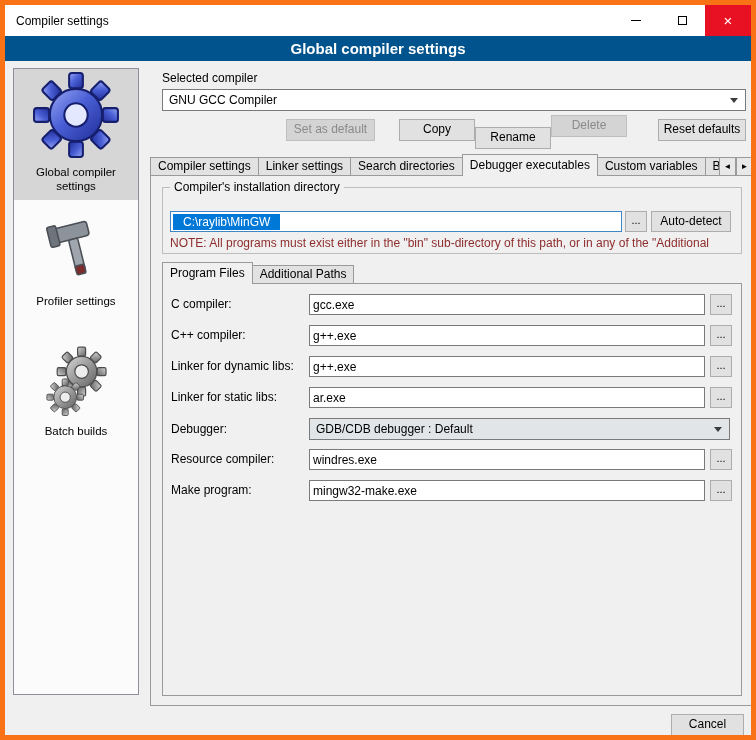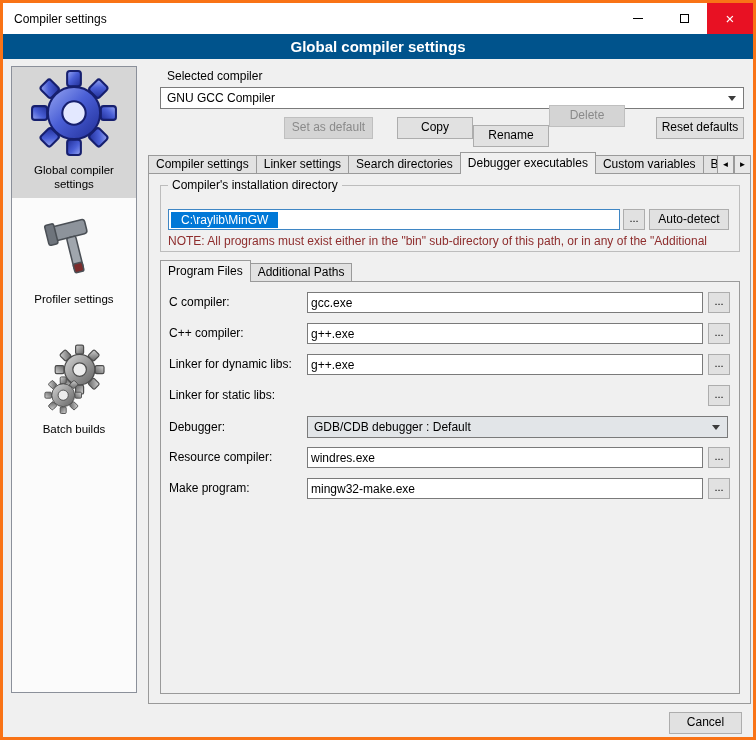--- a/index.html
+++ b/index.html
@@ -1,17 +1,17 @@
 <!DOCTYPE html>
 <html><head>
 <meta charset="utf-8">
 <style>
   * { margin:0; padding:0; box-sizing:border-box; }
   html,body { width:756px; height:740px; background:#f0f0f0; font-family:"Liberation Sans", sans-serif; }
-  #window { position:relative; width:756px; height:740px; background:#f0f0f0; border:3px solid #f97316; overflow:hidden; }
+  #window { position:relative; width:756px; height:740px; background:#f0f0f0; border:5px solid #f97316; overflow:hidden; }
 
   
   #titlebar { position:absolute; top:0; left:0; right:0; height:31px; background:#ffffff; display:flex; align-items:center; }
   #titlebar .title { margin-left:11px; font-size:12px; color:#000; }
   .caption-buttons { margin-left:auto; display:flex; height:100%; }
   .cap-btn { width:46px; height:100%; display:flex; align-items:center; justify-content:center; cursor:default; }
   .min-glyph { display:block; width:10px; height:1px; background:#000; }
   .max-glyph { display:block; width:9px; height:9px; border:1px solid #000; }
   .cap-btn.close { background:#e81123; }
   .close-glyph { color:#fff; font-size:15px; line-height:15px; }
@@ -39,27 +39,27 @@
               font-size:11px; text-align:center; line-height:17px; }
   .combo { position:absolute; height:22px; background:#fff; border:1px solid #7a7a7a; display:flex;
            align-items:center; font-size:12px; padding:0 22px 0 6px; }
   .combo .tri { position:absolute; right:7px; top:8px; width:0; height:0;
                 border-left:4px solid transparent; border-right:4px solid transparent; border-top:5px solid #3c3c3c; }
   .field-input { position:absolute; height:21px; background:#fff; border:1px solid #7a7a7a; font-size:12px;
                  padding:0 3px; font-family:"Liberation Sans", sans-serif; color:#000; }
   .flabel { position:absolute; font-size:12px; color:#000; white-space:nowrap; }
 
   
-  #selected-compiler-label { position:absolute; left:164px; top:66px; font-size:12px; }
+  #selected-compiler-label { position:absolute; left:157px; top:66px; font-size:12px; }
   #compiler-combo { left:157px; top:84px; width:584px; }
 
   #btn-set-default { left:281px; top:114px; width:89px; }
   #btn-copy       { left:394px; top:114px; width:76px; }
   #btn-rename     { left:470px; top:114px; width:76px;margin-top:8px; }
-  #btn-delete     { left:546px; top:102px; width:76px; }
+  #btn-delete     { left:546px; top:110px; width:76px; }
   #btn-reset      { left:653px; top:114px; width:88px; }
 
   
   #tabstrip { position:absolute; left:145px; top:149px; width:603px; height:22px; display:flex; overflow:hidden; z-index:3; }
   .tab { height:18px; margin-top:3px; padding:1px 7px 0; background:#e2e2e2; border:1px solid #9a9a9a;
          border-bottom:none; font-size:12px; white-space:nowrap; margin-right:-1px; }
   .tab.active { height:22px; margin-top:0; padding-top:3px; background:#f0f0f0; position:relative; z-index:4; }
   .tab-scroll { position:absolute; top:3px; width:17px; height:19px; background:#e8e8e8; border:1px solid #9a9a9a;
                 font-size:8px; text-align:center; line-height:17px; z-index:6; }
   #tab-scroll-left { right:17px; }
@@ -231,20 +231,21 @@
 
     <div class="row-label" style="top:44px">C++ compiler:</div>
     <input class="field-input row-input" style="top: 41px;" value="g++.exe">
     <div class="mini-btn row-browse" style="top:41px">...</div>
 
     <div class="row-label" style="top:75px">Linker for dynamic libs:</div>
     <input class="field-input row-input" style="top: 72px;" value="g++.exe">
     <div class="mini-btn row-browse" style="top:72px">...</div>
 
     <div class="row-label" style="top:106px">Linker for static libs:</div>
+    <input class="field-input row-input" style="top: 103px;" value="ar.exe">
     <div class="mini-btn row-browse" style="top:103px">...</div>
 
     <div class="row-label" style="top:138px">Debugger:</div>
     <div class="combo" id="debugger-combo" style="top:134px">
       <span>GDB/CDB debugger : Default</span>
       <span class="tri"></span>
     </div>
 
     <div class="row-label" style="top:168px">Resource compiler:</div>
     <input class="field-input row-input" style="top: 165px;" value="windres.exe">

